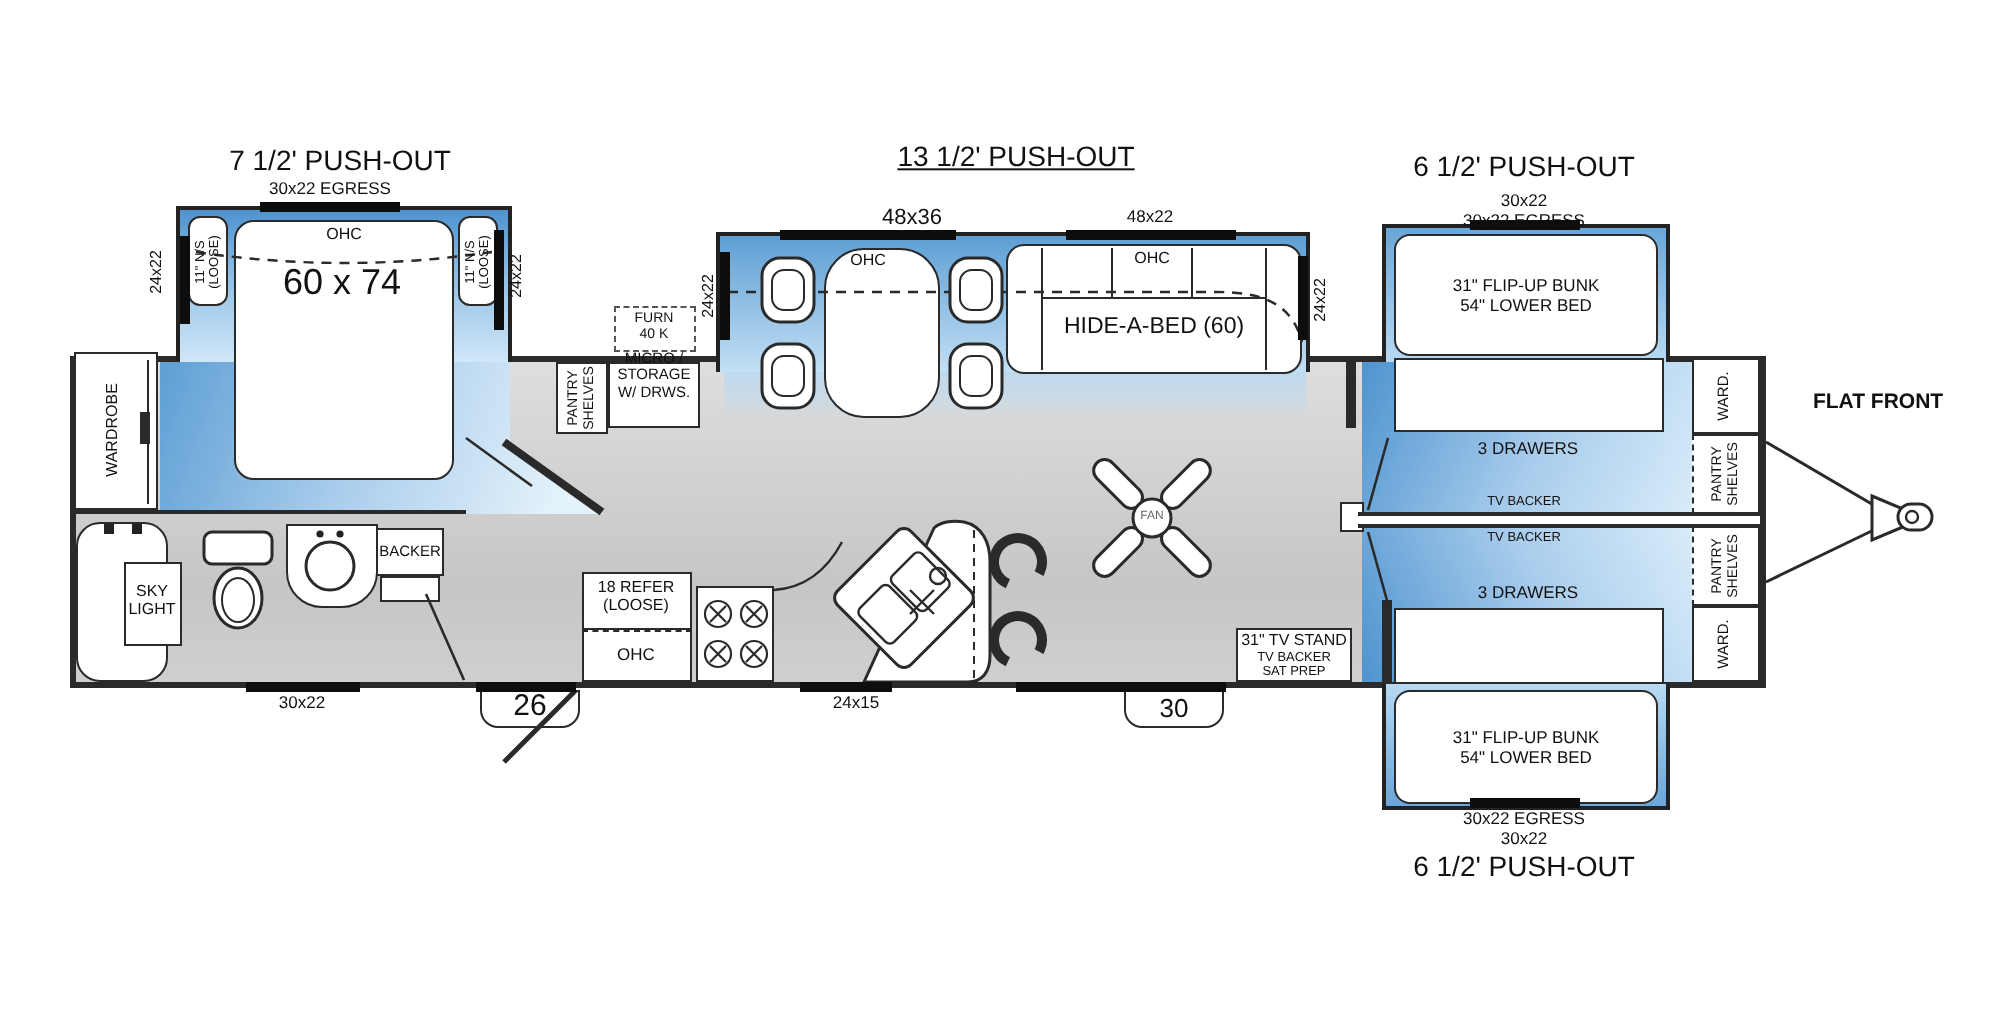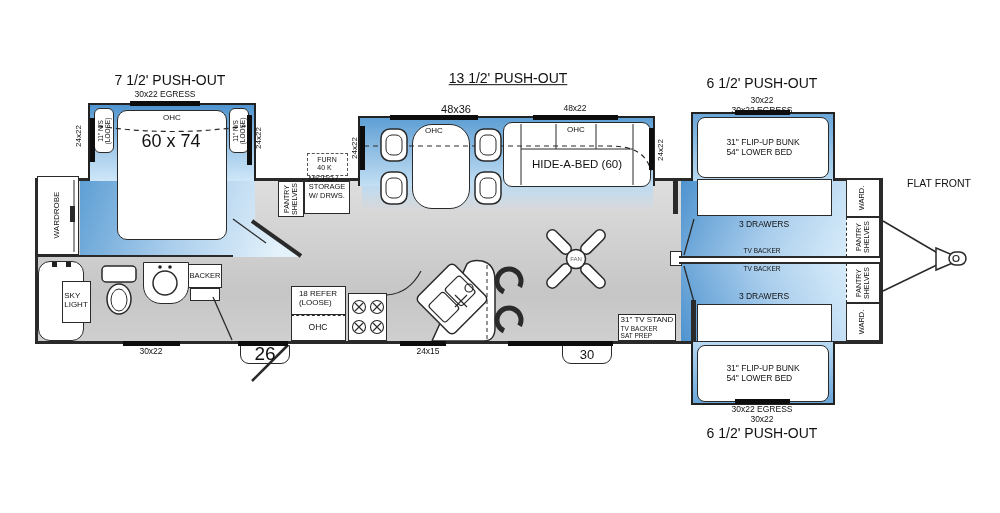--- a/index.html
+++ b/index.html
@@ -2,21 +2,21 @@
 <html><head>
 <meta charset="utf-8">
 <style>
   html,body{margin:0;padding:0;background:#fff;}
   #plan{position:relative;width:1000px;height:513px;background:#fff;overflow:hidden;
         font-family:"Liberation Sans",sans-serif;}
   .abs{position:absolute;box-sizing:border-box;}
   .box{position:absolute;box-sizing:border-box;border:1.5px solid #2a2a2a;background:#fff;}
   .wall{position:absolute;background:#2a2a2a;}
   .win{position:absolute;background:#0d0d0d;z-index:45;}
-  .lbl{position:absolute;color:#111;white-space:nowrap;text-align:left;line-height:1.12;
+  .lbl{position:absolute;color:#111;white-space:nowrap;text-align:center;line-height:1.12;
        transform:translate(-50%,-50%);z-index:50;}
   .vlbl{position:absolute;color:#111;white-space:nowrap;text-align:center;line-height:1.1;
        transform:translate(-50%,-50%) rotate(-90deg);z-index:50;}
   .pushout{position:absolute;box-sizing:border-box;border:2px solid #222;}
   svg.overlay{position:absolute;left:0;top:0;z-index:40;pointer-events:none;}
 </style>
 </head>
 <body>
 
 <div id="plan">
@@ -200,21 +200,21 @@
   </div>
   <div class="vlbl" style="left:79px;top:136px;font-size:8px;">24x22</div>
   <div class="vlbl" style="left:259px;top:138px;font-size:8px;">24x22</div>
   <div class="vlbl" style="left:57px;top:215px;font-size:8px;">WARDROBE</div>
   <div class="lbl" style="left:76px;top:301px;font-size:8px;">
     <span>SKY</span><br>
     <span>LIGHT</span>
   </div>
   <div class="lbl" style="left:205px;top:276px;font-size:7.5px;">BACKER</div>
   <div class="lbl" style="left:151px;top:352px;font-size:8.5px;">30x22</div>
-  <div class="lbl" style="left:265px;top:354px;font-size:19px;">26</div>
+  <div class="lbl" style="left:265px;top:354px;font-size:15px;">26</div>
   <div class="lbl" style="left:327px;top:164px;font-size:7px;">
     <span>FURN</span><br>
     <span>40 K</span>
   </div>
   <div class="vlbl" style="left:291px;top:199px;font-size:7px;">
     <span>PANTRY</span><br>
     <span>SHELVES</span>
   </div>
   <div class="lbl" style="left:327px;top:188px;font-size:7.5px;">
     <span>MICRO /</span><br>
@@ -263,15 +263,15 @@
   <div class="vlbl" style="left:862px;top:198px;font-size:7.5px;">WARD.</div>
   <div class="vlbl" style="left:863px;top:237px;font-size:7px;">
     <span>PANTRY</span><br>
     <span>SHELVES</span>
   </div>
   <div class="vlbl" style="left:863px;top:283px;font-size:7px;">
     <span>PANTRY</span><br>
     <span>SHELVES</span>
   </div>
   <div class="vlbl" style="left:862px;top:322px;font-size:7.5px;">WARD.</div>
-  <div class="lbl" style="left:939px;top:184px;font-size:10.5px;">FLAT FRONT</div>
+  <div class="lbl" style="left:939px;top:202px;font-size:10.5px;font-weight:bold;">FLAT FRONT</div>
 
 </div>
 
 </body></html>

